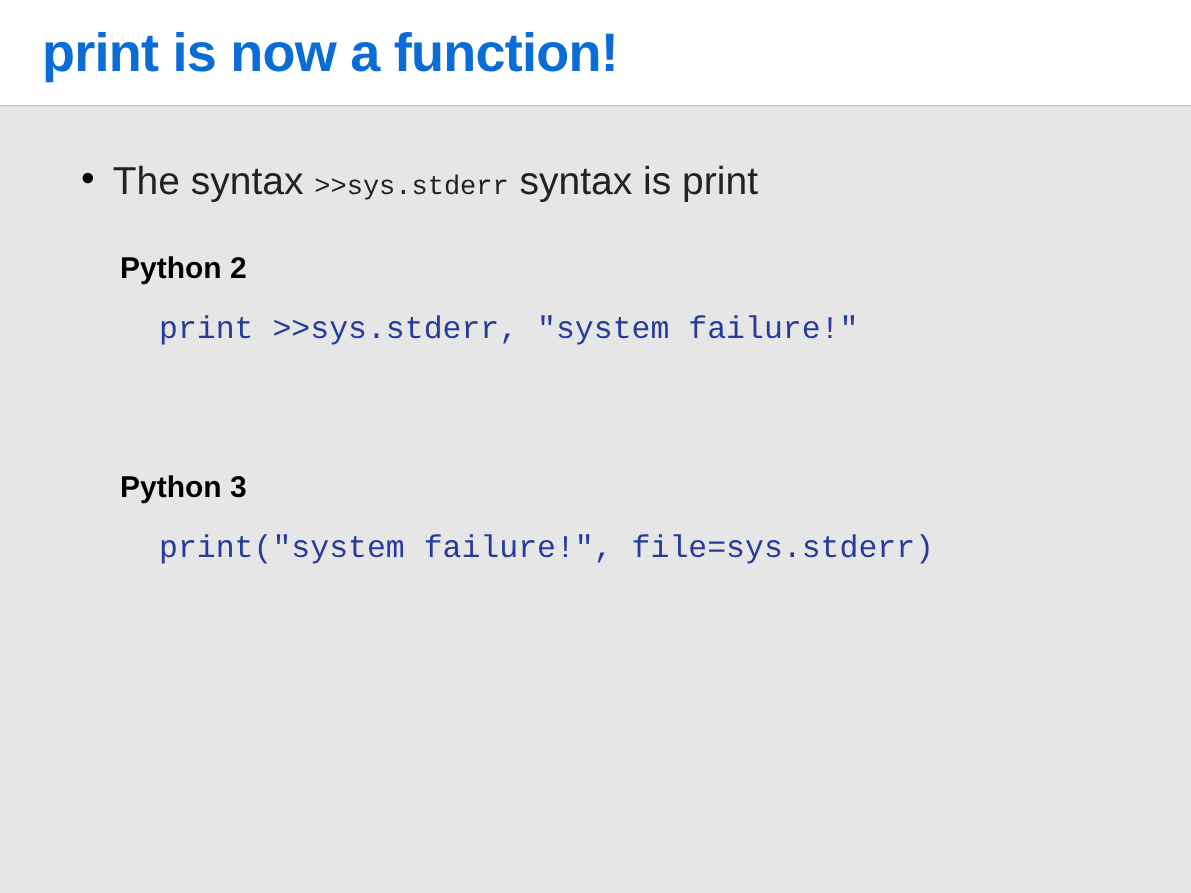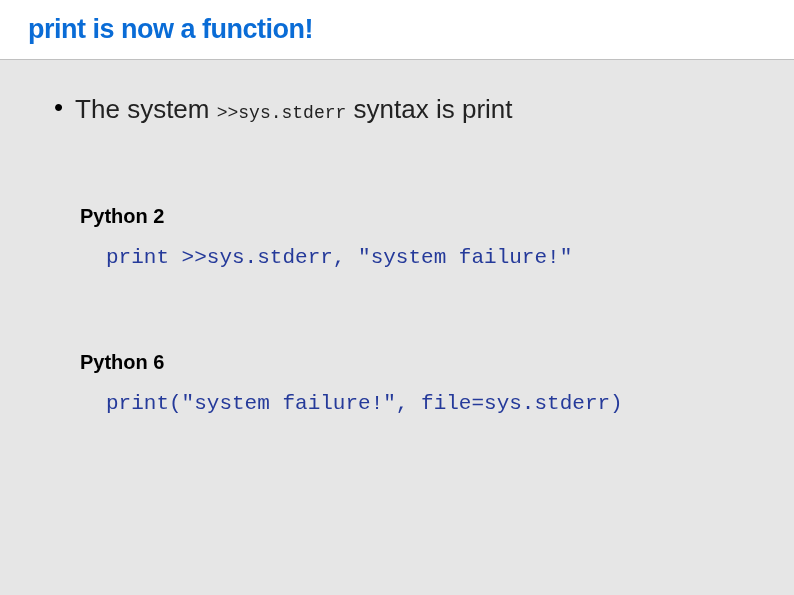--- a/index.html
+++ b/index.html
@@ -14,21 +14,21 @@
       font-family: Helvetica, Arial, sans-serif;
       overflow: hidden;
     }
     .header {
       background: #ffffff;
       border-bottom: 1px solid #c0c0c0;
       padding: 14px 0 14px 28px;
     }
     .title {
       color: #0a6cd6;
-      font-size: 27px;
+      font-size: 36px;
       font-weight: bold;
       letter-spacing: -0.5px;
     }
     .content {
       padding: 34px 0 0 54px;
     }
     .bullet-row {
       display: flex;
       align-items: baseline;
     }
@@ -42,21 +42,21 @@
     }
     .bullet-text {
       font-size: 26px;
       color: #222;
     }
     .inline-code {
       font-family: "Courier New", Courier, monospace;
       font-size: 18px;
     }
     .example-block {
-      margin-top: 80px;
+      margin-top: 32px;
       margin-left: 26px;
     }
     .example-label {
       font-size: 20px;
       font-weight: bold;
       color: #000;
     }
     .code-line {
       font-family: "Courier New", Courier, monospace;
       font-size: 21px;
@@ -73,26 +73,26 @@
 <body>
 
 <div class="header">
   <div class="title">print is now a function!</div>
 </div>
 
 <div class="content">
   <div class="bullet-row">
     <span class="bullet">•</span>
     <span class="bullet-text">
-      <span>The system </span><span class="inline-code">&gt;&gt;sys.stderr</span><span> syntax is print</span>
+      <span>The syntax </span><span class="inline-code">&gt;&gt;sys.stderr</span><span> syntax is print</span>
     </span>
   </div>
 
   <div class="example-block">
     <div class="example-label">Python 2</div>
     <div class="code-line">print &gt;&gt;sys.stderr, "system failure!"</div>
   </div>
 
   <div class="example-block second">
-    <div class="example-label">Python 6</div>
+    <div class="example-label">Python 3</div>
     <div class="code-line">print("system failure!", file=sys.stderr)</div>
   </div>
 </div>
 
 </body></html>

